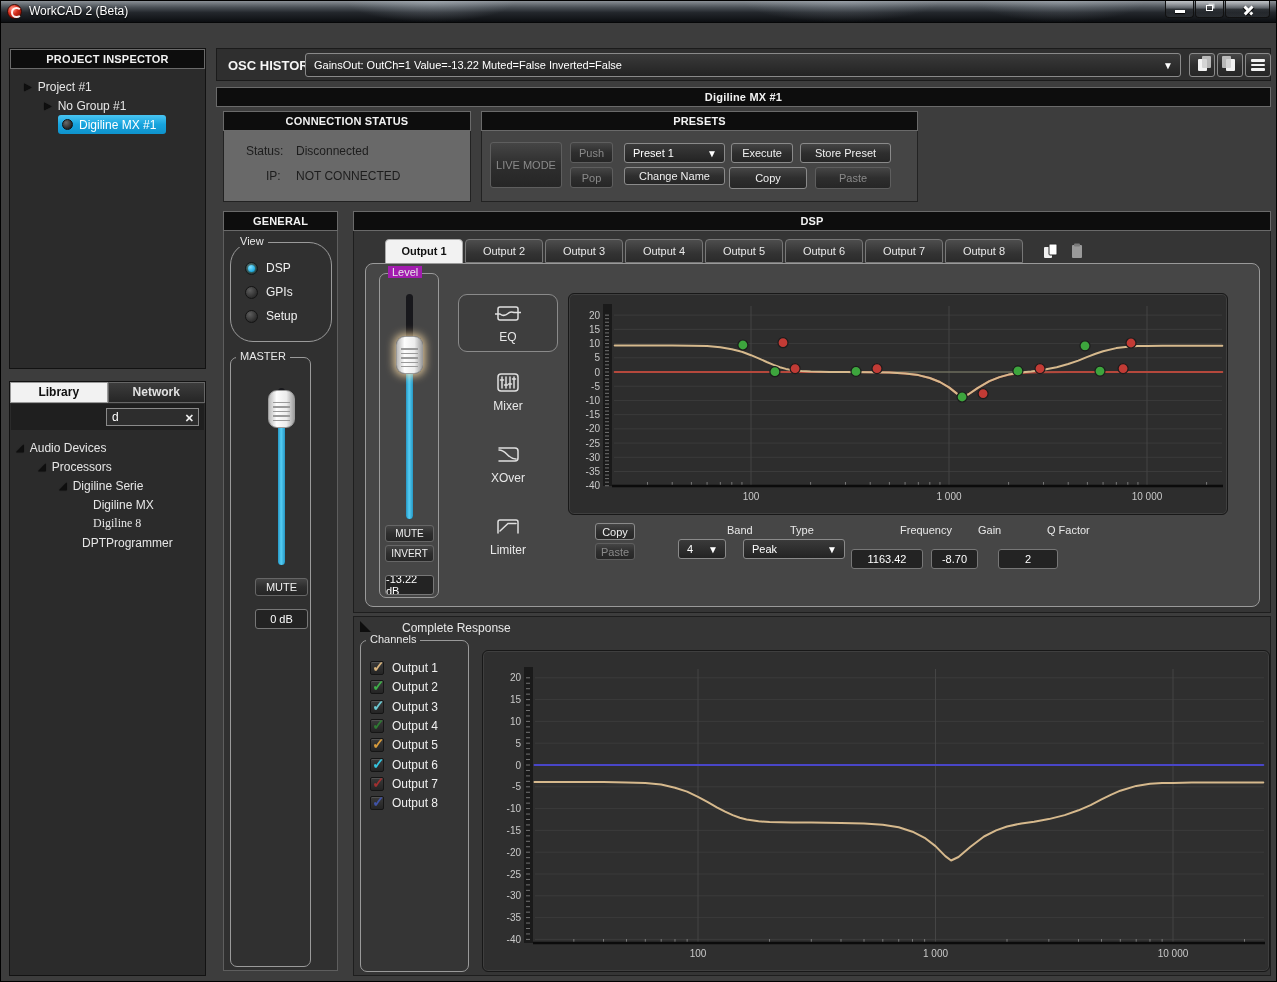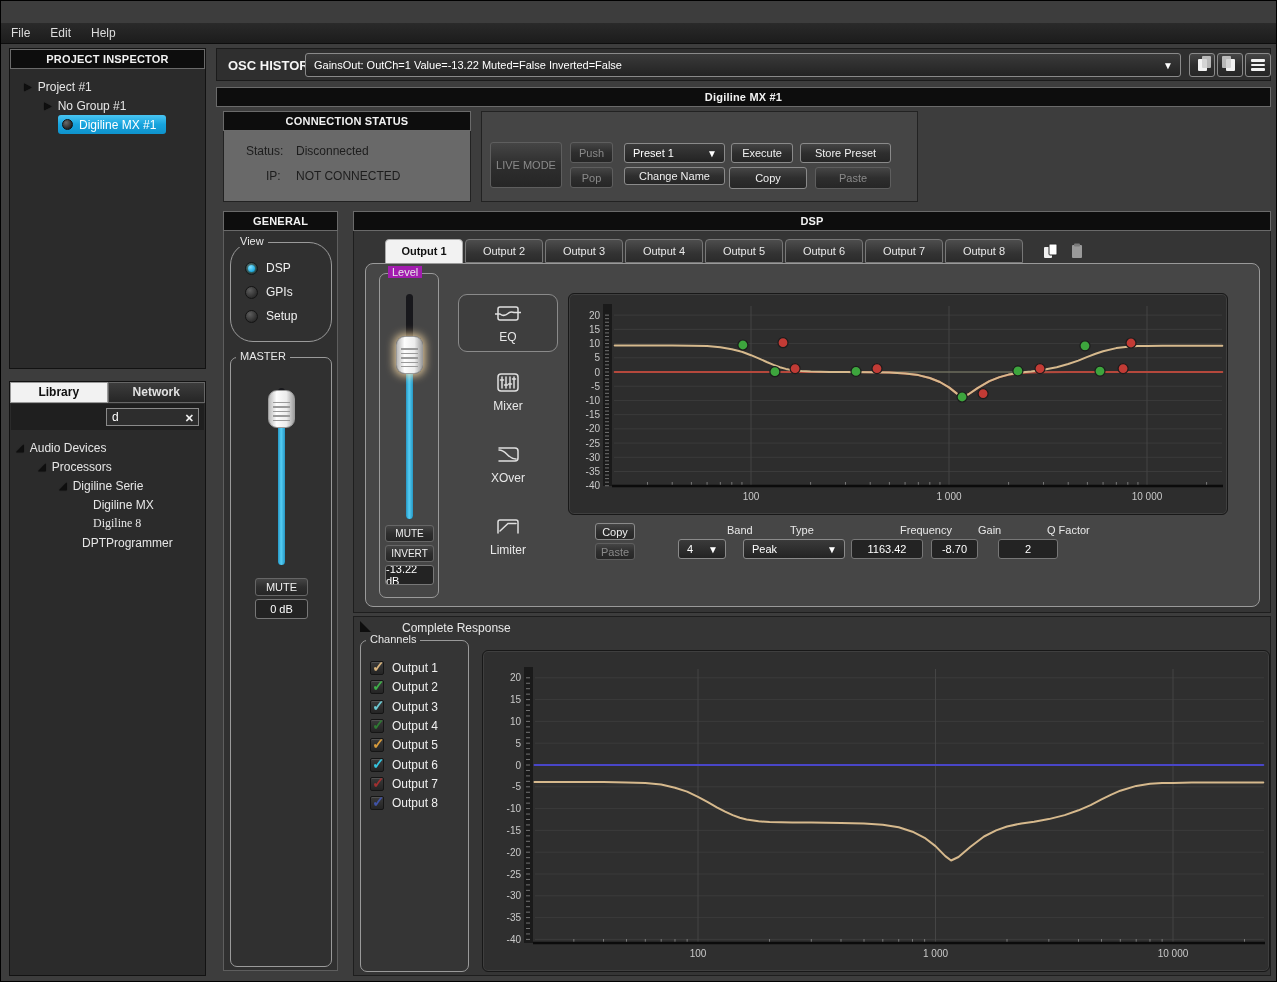--- a/index.html
+++ b/index.html
@@ -39,21 +39,21 @@
   .panel-header { background:#0d0d0d; border:1px solid #6a6a6a; color:#f2f2f2; font-size:11px; font-weight:bold;
     text-align:center; height:20px; line-height:18px; letter-spacing:.2px; }
   .side-panel { position:absolute; background:#2b2b2b; border:1px solid #121212; }
   .groupbox { position:absolute; border:1px solid #9a9a9a; border-radius:7px; }
   .gb-label-bg { position:absolute; top:-8px; left:5px; color:#e8e8e8; font-size:11px; padding:0 4px; }
   .btn { display:flex; align-items:center; justify-content:center; background:linear-gradient(#454545,#2e2e2e 50%,#262626);
     border:1px solid #8a8a8a; border-radius:3px; color:#f0f0f0; font-size:11px; cursor:pointer; }
   .btn.dark-border { border-color:#666; }
   .btn.disabled { color:#8a8a8a; border-color:#5e5e5e; cursor:default; }
   .field { background:#232323; border:1px solid #777; border-radius:3px; color:#fff; font-size:11px;
-    display:flex; align-items:center; justify-content:center; }
+    display:flex; align-items:center; justify-content:center;margin-top:10px; }
   .selectbox { background:linear-gradient(#3a3a3a,#232323); border:1px solid #8a8a8a; border-radius:3px; color:#fff;
     font-size:11px; display:flex; align-items:center; padding:0 8px; cursor:pointer; position:relative; }
   .selectbox .chev { position:absolute; right:7px; font-size:10px; font-weight:bold; color:#fff; }
 
   
   .tree-row { position:relative; height:19px; display:flex; align-items:center; color:#e6e6e6; font-size:12px; cursor:pointer; white-space:nowrap; }
   .tree-arrow { color:#0f0f0f; font-size:10px; margin-right:6px; text-shadow:0 0 1px #000; }
   .tree-row .sel-pill { display:flex; align-items:center; height:19px; border-radius:3px; padding:0 10px 0 4px;
     background:linear-gradient(#49c5f2,#17a3dd 50%,#0f93cc); color:#fff; }
   .dev-dot { width:11px; height:11px; border-radius:50%; background:radial-gradient(circle at 35% 30%, #6a6a6a, #222 75%); border:1px solid #111; margin-right:6px; }
@@ -136,26 +136,37 @@
   .resp-graph-panel { position:absolute; left:128px; top:33px; width:788px; height:322px; background:#2f2f2f;
     border:1px solid #181818; border-radius:6px; box-shadow:inset 0 0 0 1px #3f3f3f; }
 
   svg text { font-family:"Liberation Sans", sans-serif; }
 </style>
 </head>
 <body>
 
 <div class="screen">
 
-
-  <div class="menubar">
-      <span class="menu-item">File</span>
-      <span class="menu-item">Edit</span>
-      <span class="menu-item">Help</span>
-    </div>
+  <div class="titlebar">
+    <span class="app-logo"></span>
+    <span class="title-text">WorkCAD 2 (Beta)</span>
+    <div class="win-controls">
+      <div class="win-btn">
+          <span class="glyph-min"></span>
+        </div>
+      <div class="win-btn">
+          <span class="glyph-restore"></span>
+        </div>
+      <div class="win-btn close">
+          <span class="glyph-x1"></span>
+          <span class="glyph-x2"></span>
+        </div>
+    </div>
+  </div>
+
 
   <div class="side-panel" style="left:8px;top:47px;width:197px;height:321px;">
     <div class="panel-header">PROJECT INSPECTOR</div>
     <div style="position:absolute;left:0;top:28px;width:100%;">
         <div class="tree-row" style="padding-left: 14px;">
           <span class="tree-arrow">▶</span>
           <span>Project #1</span>
         </div>
         <div class="tree-row" style="padding-left: 34px;">
           <span class="tree-arrow">▶</span>
@@ -231,20 +242,21 @@
 
   <div class="conn-panel">
     <div class="panel-header">CONNECTION STATUS</div>
     <span class="conn-line" style="left:22px;top:32px;">Status:</span>
     <span class="conn-line" style="left:72px;top:32px;">Disconnected</span>
     <span class="conn-line" style="left:42px;top:57px;">IP:</span>
     <span class="conn-line" style="left:72px;top:57px;">NOT CONNECTED</span>
   </div>
 
   <div class="presets-panel">
+    <div class="panel-header">PRESETS</div>
     <div class="btn disabled" style="position:absolute;left:8px;top:30px;width:72px;height:46px;">LIVE MODE</div>
     <div class="btn disabled" style="position:absolute;left:88px;top:30px;width:43px;height:21px;">Push</div>
     <div class="btn disabled" style="position:absolute;left:88px;top:55px;width:43px;height:21px;">Pop</div>
     <div class="selectbox" style="position:absolute;left:142px;top:31px;width:101px;height:20px;">
       <span>Preset 1</span>
       <span class="chev">▼</span>
     </div>
     <div class="btn" style="position:absolute;left:142px;top:55px;width:101px;height:18px;">Change Name</div>
     <div class="btn" style="position:absolute;left:249px;top:31px;width:62px;height:20px;">Execute</div>
     <div class="btn" style="position:absolute;left:247px;top:55px;width:78px;height:22px;">Copy</div>
@@ -264,21 +276,21 @@
           <div class="radio-row" style="left: 14px; top: 42px;">
             <span class="radio"></span>
             <span>GPIs</span>
           </div>
           <div class="radio-row" style="left: 14px; top: 66px;">
             <span class="radio"></span>
             <span>Setup</span>
           </div>
         </div>
     </div>
-    <div class="groupbox" style="left:6px;top:145px;width:102px;height:610px;text-align:center;">
+    <div class="groupbox" style="left:6px;top:145px;width:81px;height:610px;text-align:center;">
       <span class="gb-label-bg" style="background:#303030;">MASTER</span>
       <div class="vtrack" style="left:47px;top:30px;height:177px;"></div>
       <div class="vtrack-fill" style="left:47px;top:66px;height:141px;"></div>
       <div class="vhandle" style="left:37px;top:32px;"></div>
       <div class="btn dark-border" style="position:absolute;left:24px;top:220px;width:53px;height:18px;">MUTE</div>
       <div class="field" style="position:absolute;left:24px;top:241px;width:53px;height:20px;">0 dB</div>
     </div>
   </div>
 
   <div class="dsp-panel">

